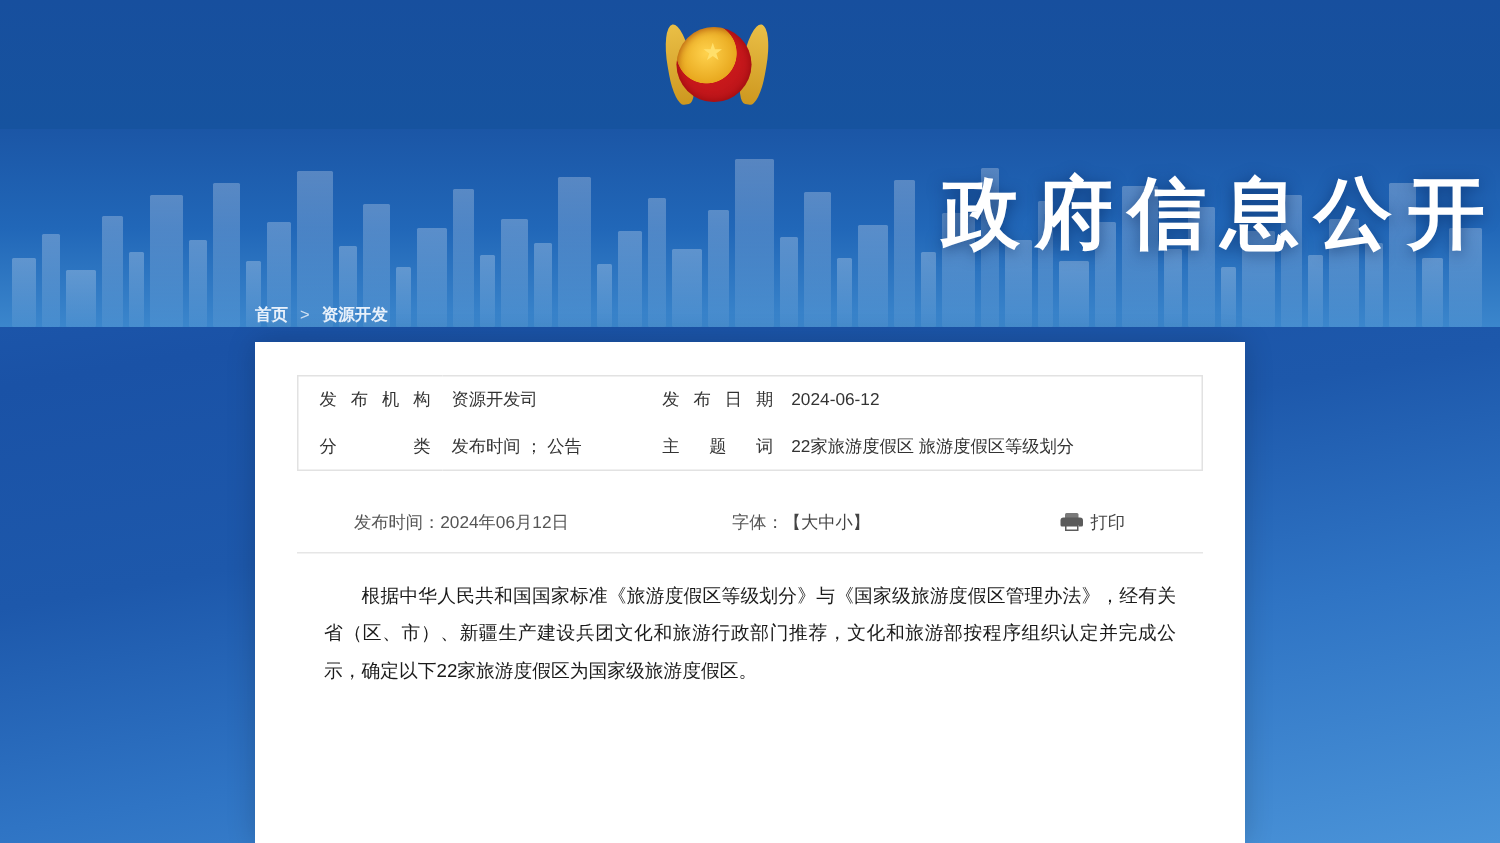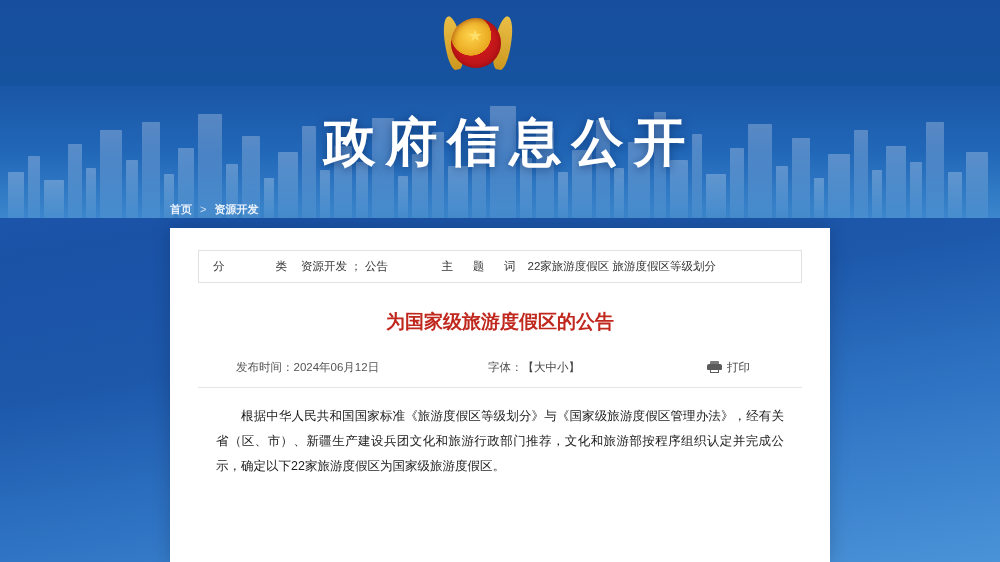--- a/index.html
+++ b/index.html
@@ -98,21 +98,21 @@
   .skyline i {
     position: absolute;
     bottom: 0;
     display: block;
     background: linear-gradient(180deg, rgba(255,255,255,.26), rgba(255,255,255,.06));
     border-radius: 1px;
   }
   .banner-text {
     position: absolute;
     left: 0; right: 0; top: 22px;
-    text-align: center;
+    text-align: right;
     color: #ffffff;
     font-size: 52px;
     font-weight: bold;
     letter-spacing: 10px;
     text-shadow: 0 2px 10px rgba(0, 30, 80, .55);
     margin-left: 19px;
   }
   .globe {
     position: absolute;
     left: 50%;
@@ -328,30 +328,35 @@
       <span class="sep">&gt;</span>
       <a href="#">资源开发</a>
     </div>
 
     <div class="content-card">
       <div class="card-pad">
 
         <table class="meta">
           <tbody>
           <tr class="mid">
+            <td class="k">发布机构</td>
+            <td class="v">资源开发司</td>
+            <td class="k2">发布日期</td>
+            <td class="v">2024-06-12</td>
+          </tr>
+          <tr class="mid">
             <td class="k">分类</td>
-            <td class="v">资源开发 ；  公告</td>
+            <td class="v">发布时间 ；  公告</td>
             <td class="k2">主题词</td>
             <td class="v">22家旅游度假区  旅游度假区等级划分</td>
           </tr>
         </tbody>
           </table>
 
         <div class="doc-title">
-          <span class="l2">为国家级旅游度假区的公告</span>
         </div>
 
         <div class="info-bar">
           <div class="info-left">发布时间：2024年06月12日</div>
           <div class="info-mid">
             <span>字体：</span><span class="sizes">【大中小】</span>
           </div>
           <div class="info-right">
             <span class="printer">
               <span class="top"></span>

